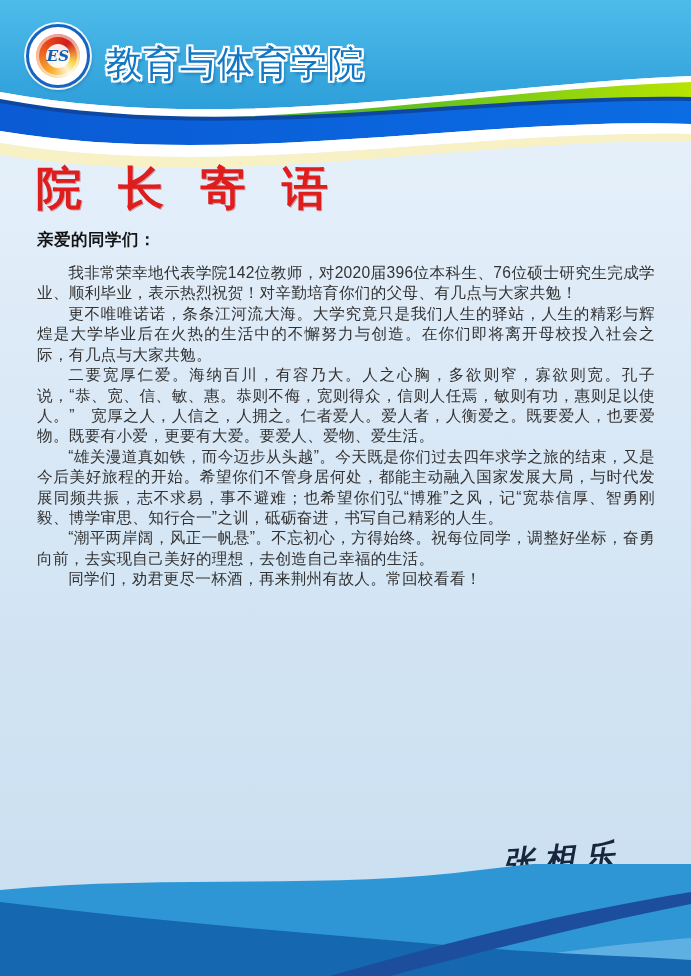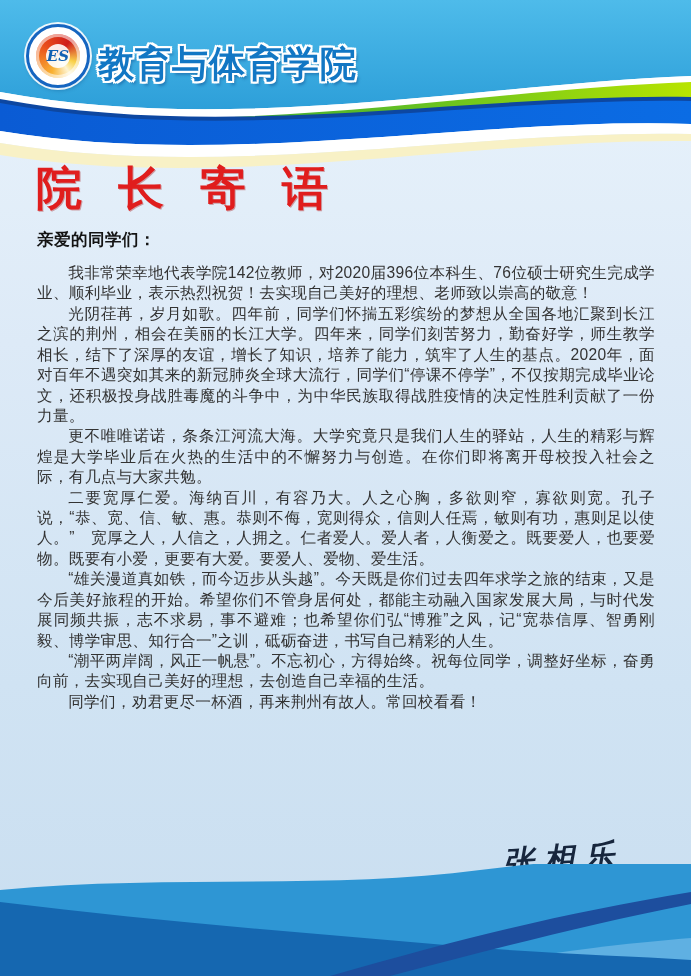--- a/index.html
+++ b/index.html
@@ -21,22 +21,22 @@
     background:conic-gradient(from 200deg,#f9b233,#e94e1b 30%,#cf1d1d 55%,#f9d24a 75%,#fef3d0 85%,#f9b233);
     display:flex;align-items:center;justify-content:center;
     box-shadow:inset 0 0 0 3px rgba(255,255,255,.55);
   }
   .logo-es{
     font-style:italic;font-weight:bold;color:#1261b4;font-size:15px;
     background:rgba(255,255,255,.9);border-radius:50%;width:24px;height:24px;
     line-height:24px;text-align:center;font-family:"DejaVu Serif",serif;
   }
   .school-name{
-    position:absolute;top:40px;left:98px;margin:0;
-    font-size:36px;font-weight:bold;letter-spacing:1px;color:#1277c4;
+    position:absolute;top:40px;left:106px;margin:0;
+    font-size:36px;font-weight:normal;letter-spacing:1px;color:#1277c4;
     text-shadow:
       -2px -2px 0 #fff, 2px -2px 0 #fff, -2px 2px 0 #fff, 2px 2px 0 #fff,
       0 -2px 0 #fff, 0 2px 0 #fff, -2px 0 0 #fff, 2px 0 0 #fff,
       3px 4px 3px rgba(8,64,130,.45);
     white-space:nowrap;
   }
   .page-title{
     position:absolute;top:158px;left:0;width:100%;margin:0;text-align:left;
     font-family:Liberation Serif, serif;
     font-size:46px;font-weight:bold;color:#e01d1d;
@@ -110,22 +110,21 @@
       <span class="logo-es">ES</span>
     </div>
   </div>
 
   <h1 class="school-name">教育与体育学院</h1>
 
   <h2 class="page-title">院长寄语</h2>
 
   <div class="letter">
     <p class="salutation">亲爱的同学们：</p>
-    <p class="para">我非常荣幸地代表学院142位教师，对2020届396位本科生、76位硕士研究生完成学业、顺利毕业，表示热烈祝贺！去实现自己美好的理想、老师致以崇高的敬意！</p>
-    <p class="para">光阴荏苒，岁月如歌。四年前，同学们怀揣五彩缤纷的梦想从全国各地汇聚到长江之滨的荆州，相会在美丽的长江大学。四年来，同学们刻苦努力，勤奋好学，师生教学相长，结下了深厚的友谊，增长了知识，培养了能力，筑牢了人生的基点。2020年，面对百年不遇突如其来的新冠肺炎全球大流行，同学们“停课不停学”，不仅按期完成毕业论文，还积极投身战胜毒魔的斗争中，为中华民族取得战胜疫情的决定性胜利贡献了一份力量。</p>
+    <p class="para">我非常荣幸地代表学院142位教师，对2020届396位本科生、76位硕士研究生完成学业、顺利毕业，表示热烈祝贺！对辛勤培育你们的父母、有几点与大家共勉！</p>
     <p class="para">更不唯唯诺诺，条条江河流大海。大学究竟只是我们人生的驿站，人生的精彩与辉煌是大学毕业后在火热的生活中的不懈努力与创造。在你们即将离开母校投入社会之际，有几点与大家共勉。</p>
     <p class="para">二要宽厚仁爱。海纳百川，有容乃大。人之心胸，多欲则窄，寡欲则宽。孔子说，“恭、宽、信、敏、惠。恭则不侮，宽则得众，信则人任焉，敏则有功，惠则足以使人。”　宽厚之人，人信之，人拥之。仁者爱人。爱人者，人衡爱之。既要爱人，也要爱物。既要有小爱，更要有大爱。要爱人、爱物、爱生活。</p>
     <p class="para">“雄关漫道真如铁，而今迈步从头越”。今天既是你们过去四年求学之旅的结束，又是今后美好旅程的开始。希望你们不管身居何处，都能主动融入国家发展大局，与时代发展同频共振，志不求易，事不避难；也希望你们弘“博雅”之风，记“宽恭信厚、智勇刚毅、博学审思、知行合一”之训，砥砺奋进，书写自己精彩的人生。</p>
     <p class="para">“潮平两岸阔，风正一帆悬”。不忘初心，方得始终。祝每位同学，调整好坐标，奋勇向前，去实现自己美好的理想，去创造自己幸福的生活。</p>
     <p class="para">同学们，劝君更尽一杯酒，再来荆州有故人。常回校看看！</p>
   </div>
 
   <div class="signature">
     <span class="sig-name">张相乐</span>
     <span class="sig-date">2020.6.12</span>

